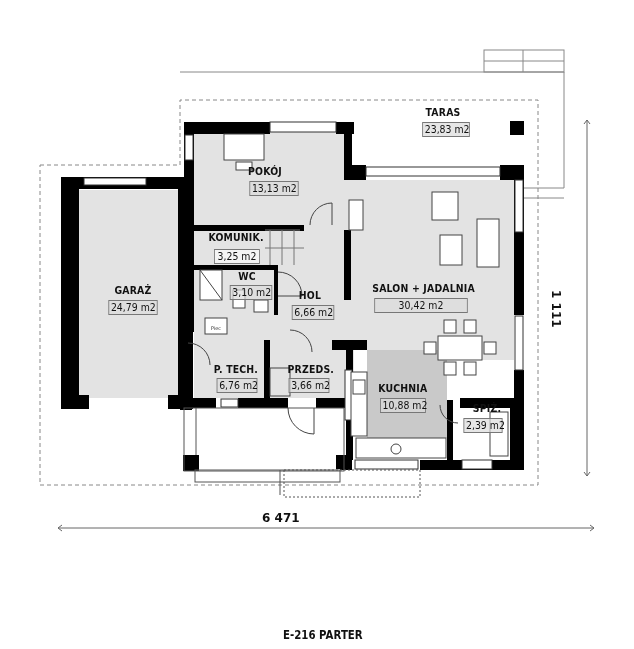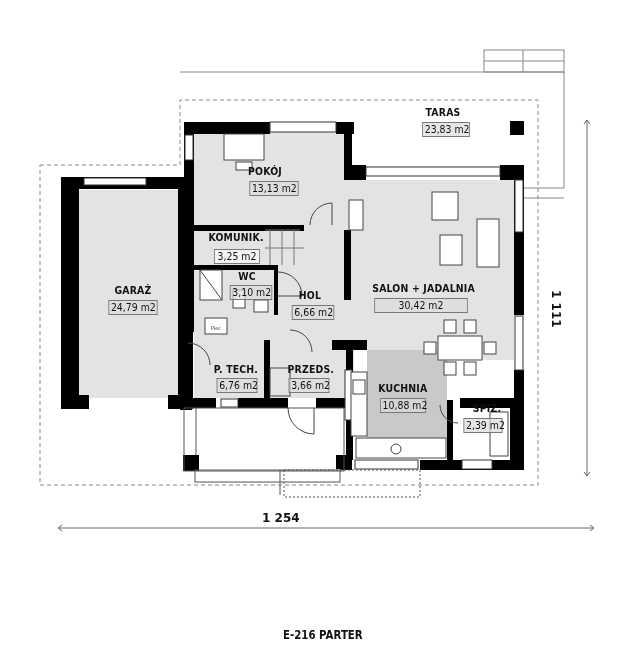--- a/index.html
+++ b/index.html
@@ -187,16 +187,16 @@
 
 <div class="label" style="left:284px; top:363px; width:48px;">PRZEDS.</div>
 <div class="area" style="left:285px; top:378px; width:42px;">3,66 m2</div>
 
 <div class="label" style="left:374px; top:382px; width:56px;">KUCHNIA</div>
 <div class="area" style="left:376px; top:398px; width:48px;">10,88 m2</div>
 
 <div class="label" style="left:470px; top:402px; width:34px;">SPIŻ.</div>
 <div class="area" style="left:460px; top:418px; width:40px;">2,39 m2</div>
 
-<div class="dim" style="left:262px; top:511px;">1 254</div>
+<div class="dim" style="left:262px; top:511px;">6 471</div>
 <div class="dim" style="left:563px; top:290px; transform: rotate(90deg); transform-origin: left top;">1 111</div>
 
 <div class="title" style="left:276px; top:628px;">E-216 PARTER</div>
 
 </body></html>

